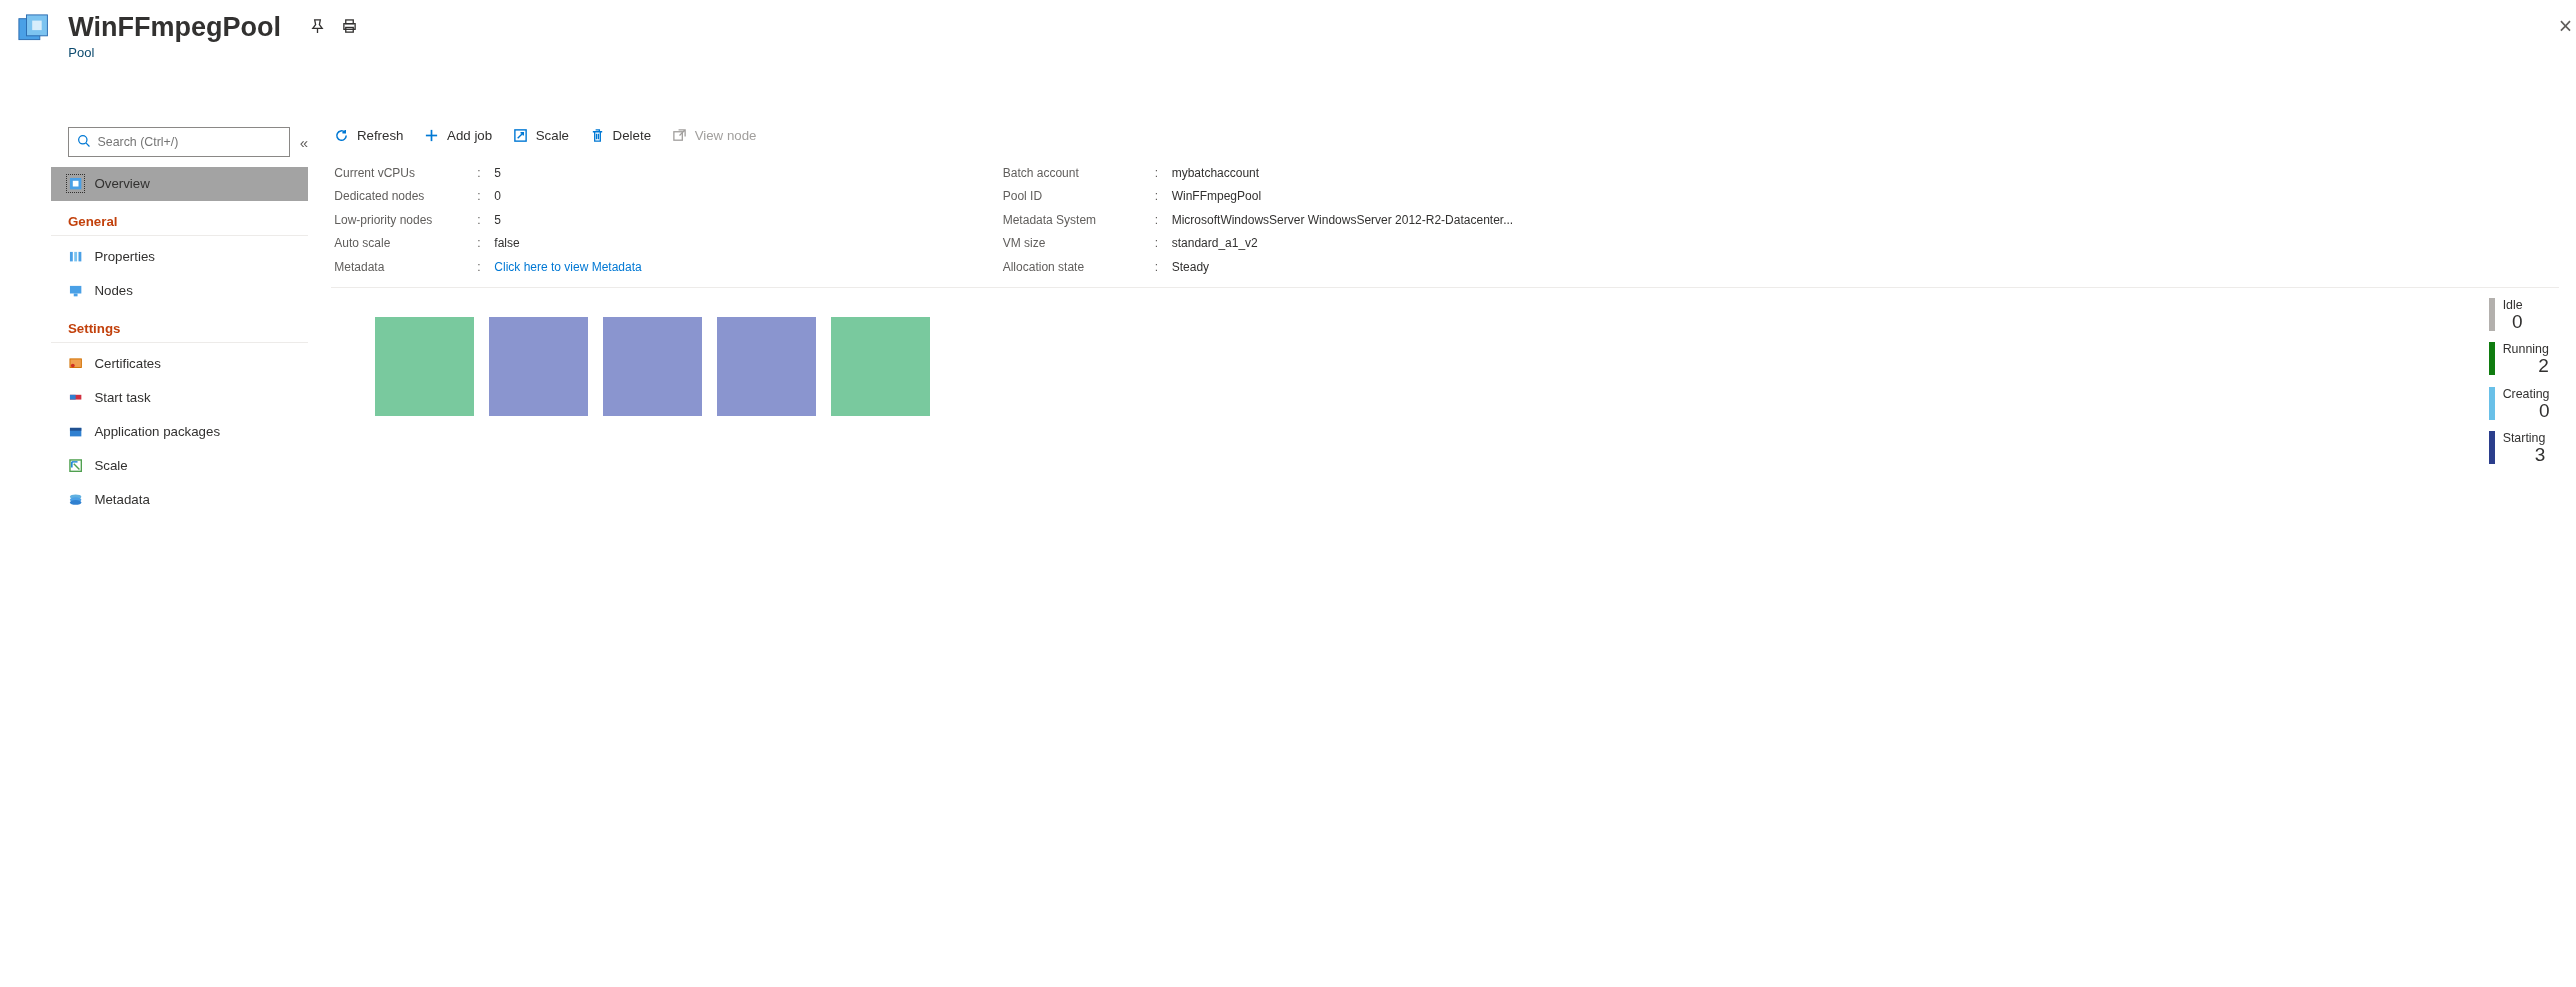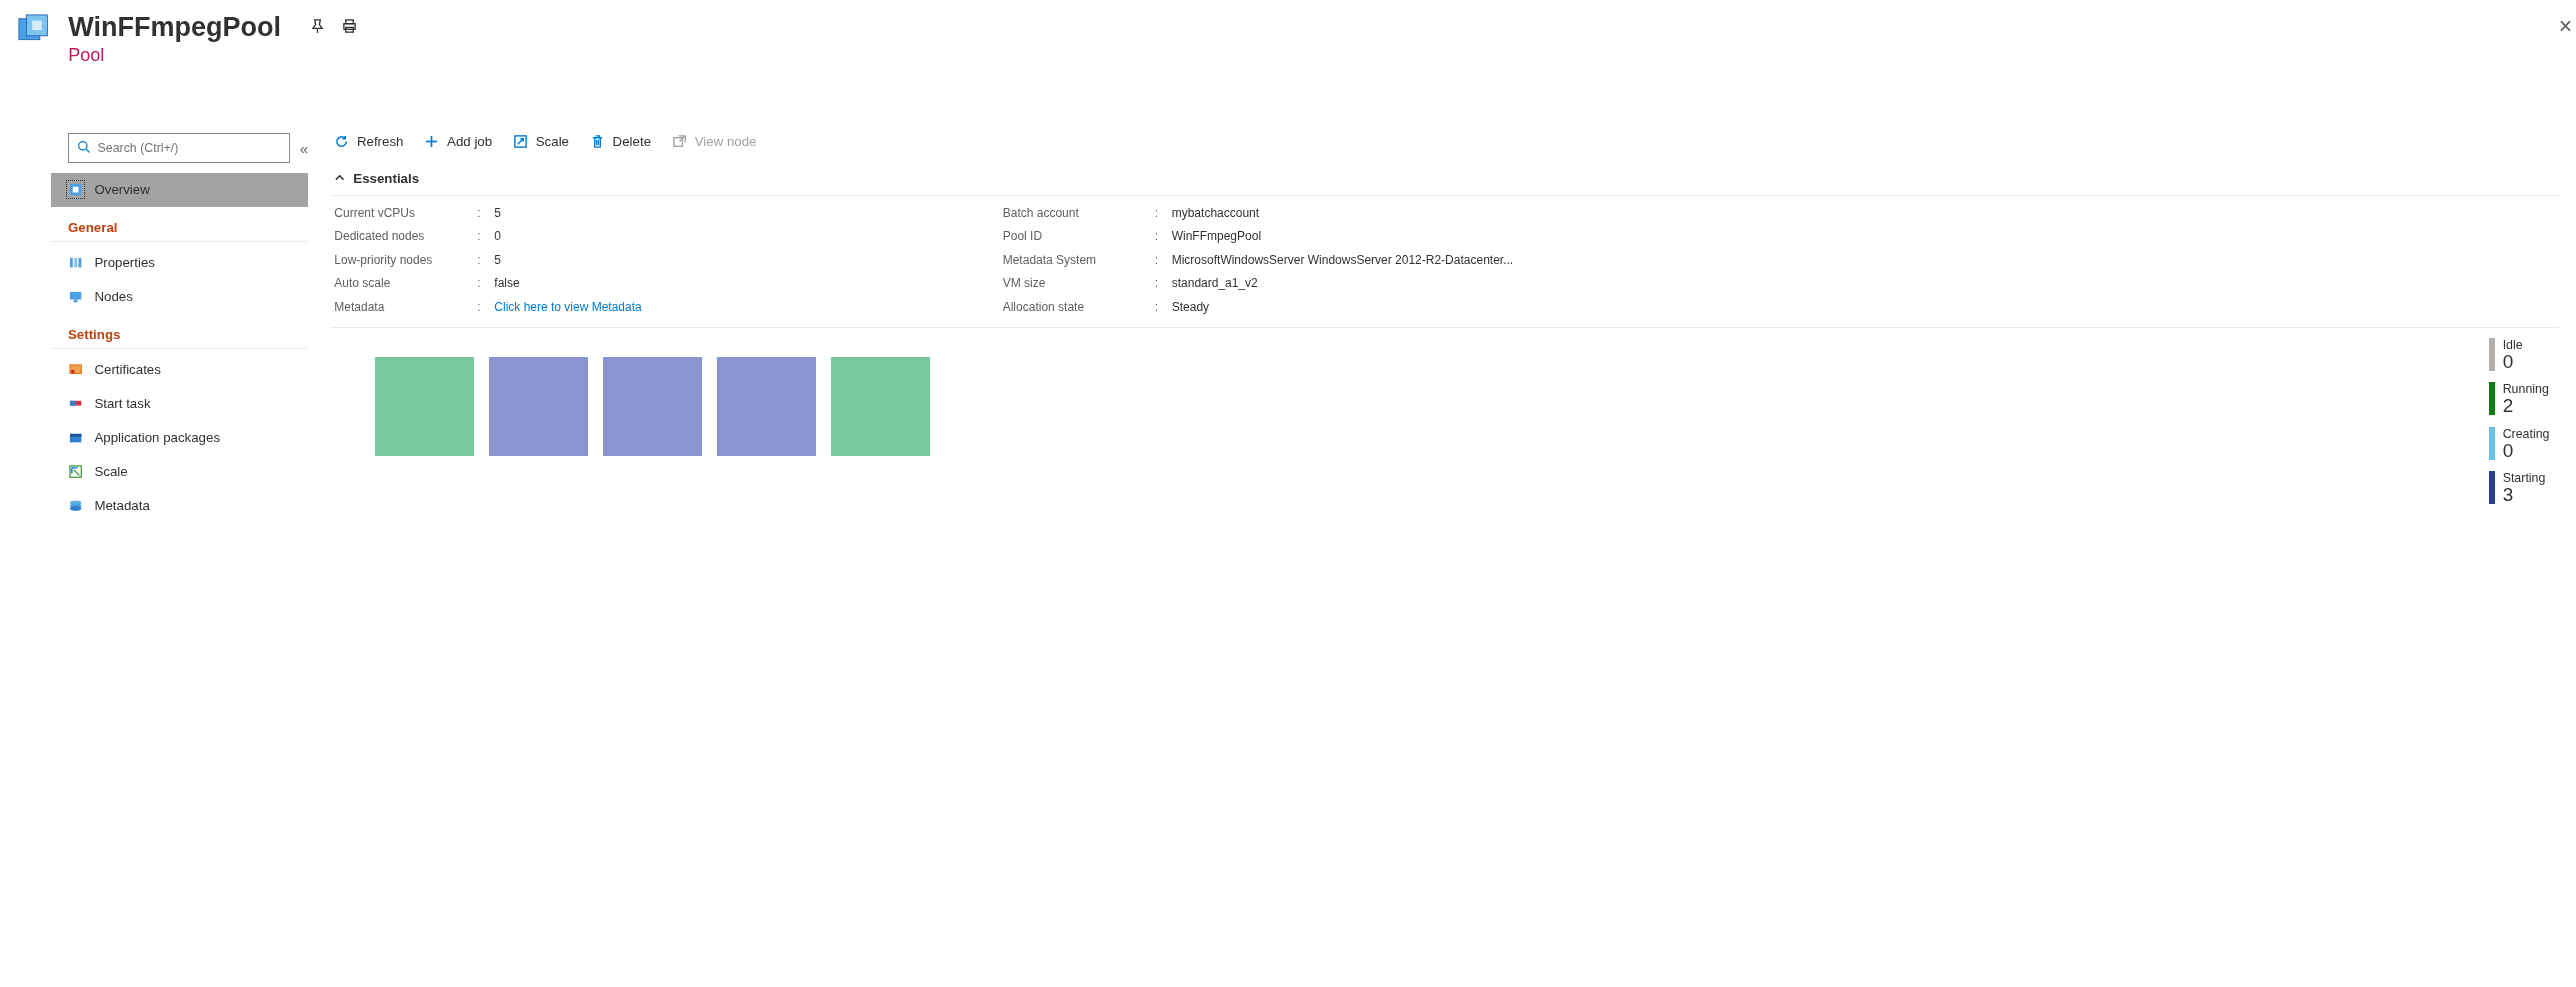--- a/index.html
+++ b/index.html
@@ -22,22 +22,22 @@
     margin-right: 13.3px;
     display:flex;align-items:center;justify-content:center;
   }
   .title-block { display:flex; flex-direction:column; }
   .title {
     font-size: 27px;
     font-weight: 600;
     line-height: 1.1;
   }
   .subtitle {
-    font-size: 18px;
-    color: #be185d;
+    font-size: 13px;
+    color: #0c4a6e;
     margin-top: 1.9px;
   }
   .title-icons {
     display:flex; align-items:center; gap:17px;
     margin-left: 28.5px; margin-top:5.7px;
   }
   .title-icons span { font-size:17px; color:#323130; cursor:pointer; }
   .close-x {
     position:absolute; right:3.8px; top:13.3px;
     font-size:23px; color:#605e5c; cursor:pointer;
@@ -149,21 +149,21 @@
   .node-box {
     width:99px; height:99px;
   }
   .node-box.running { background:#79c99e; }
   .node-box.starting { background:#8a95cf; }
 
   .legend {
     margin-left:auto;
     margin-right:9.5px;
     padding-top:9.5px;
-    display:flex; flex-direction:column; gap:11.4px;
+    display:flex; flex-direction:column; gap:11.4px;text-align:right;
   }
   .legend-item { display:flex; align-items:stretch; gap:7.6px; }
   .legend-bar { width:5.7px; }
   .legend-text { display:flex; flex-direction:column; }
   .legend-text .lg-label { font-size:12.4px; color:#323130; }
   .legend-text .lg-count { font-size:19px; line-height:1; }
   .lg-idle { background:#b3b0ad; }
   .lg-running { background:#107c10; }
   .lg-creating { background:#69c0e8; }
   .lg-starting { background:#2b3e8c; }
@@ -340,28 +340,20 @@
           <span class="tb-icon grey">
             <svg width="15" height="15" viewBox="0 0 16 16" stroke="#a19f9d" fill="none" stroke-width="1.4">
                 <rect x="2" y="4" width="9" height="9"></rect>
                 <path d="M7 2 L14 2 L14 9 M14 2 L8 8"></path>
               </svg>
           </span>
           <span>View node</span>
         </div>
       </div>
 
-      <div class="essentials-bar">
-        <span class="chev">
-          <svg width="11.4" height="11.4" viewBox="0 0 12 12" stroke="#323130" fill="none" stroke-width="1.6">
-              <path d="M2 8 L6 4 L10 8"></path>
-            </svg>
-        </span>
-        <span>Essentials</span>
-      </div>
 
       <div class="essentials-grid">
         <div class="ess-col">
           <div class="ess-row">
             <span class="ess-label">Current vCPUs</span>
             <span class="ess-colon">:</span>
             <span class="ess-value">5</span>
           </div>
           <div class="ess-row">
             <span class="ess-label">Dedicated nodes</span>

